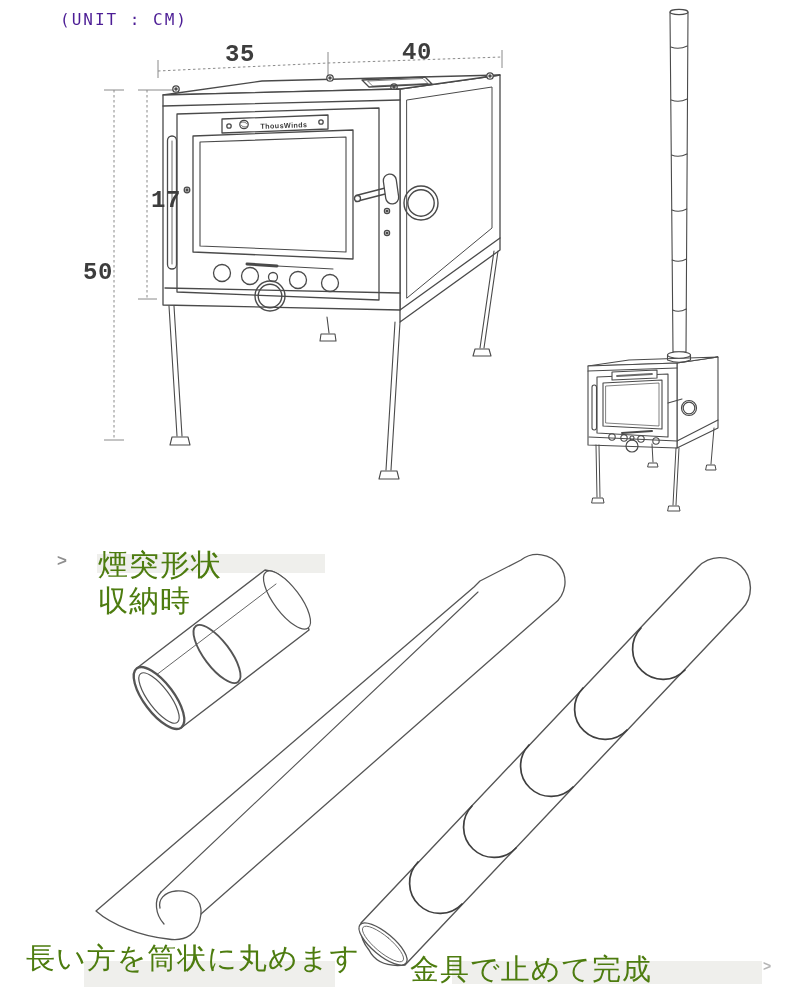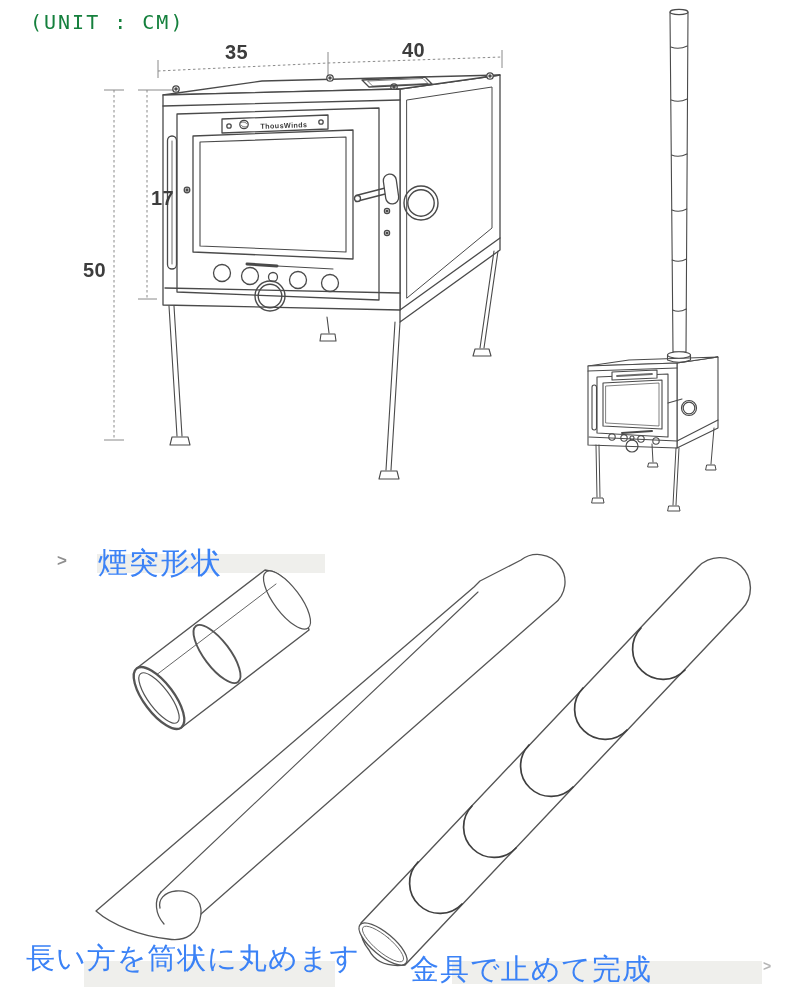--- a/index.html
+++ b/index.html
@@ -1,31 +1,31 @@
 <!DOCTYPE html>
 <html><head>
 <meta charset="utf-8">
 <style>
   html,body{margin:0;padding:0;background:#fff;}
   .canvas{position:relative;width:792px;height:1000px;background:#ffffff;overflow:hidden;
           font-family:"Liberation Sans",sans-serif;}
   .art{position:absolute;left:0;top:0;}
   .txt{position:absolute;white-space:nowrap;}
-  .unit-label{left:30px;top:10px;font-family:"DejaVu Sans Mono",monospace;
-              font-size:20px;letter-spacing:2px;color:#15803d;}
-  .dim{font-size:20px;font-weight:600;color:#3d3d3d;letter-spacing:.5px;}
+  .unit-label{left:60px;top:10px;font-family:"DejaVu Sans Mono",monospace;
+              font-size:16px;letter-spacing:2px;color:#4c1d95;}
+  .dim{font-size:24px;font-weight:600;color:#3d3d3d;letter-spacing:.5px;font-family:Liberation Mono, monospace;}
   .dim-35{left:225px;top:41px;}
   .dim-20{left:402px;top:39px;}
   .dim-17{left:115px;top:187px;margin-left:36px;}
   .dim-30{left:83px;top:259px;}
   .band{position:absolute;background:#efefec;}
   .band-title{left:97px;top:554px;width:228px;height:19px;}
   .band-roll{left:84px;top:961px;width:251px;height:26px;}
   .band-finish{left:452px;top:961px;width:310px;height:23px;}
-  .jp{color:#3b82f6;font-weight:500;letter-spacing:1px;font-family:Liberation Mono, monospace;}
+  .jp{color:#4d7c0f;font-weight:500;letter-spacing:1px;}
   .jp-title{left:98px;top:547px;font-size:30px;line-height:36px;}
   .jp-roll{left:26px;top:939px;font-size:29px;}
   .jp-finish{left:410px;top:950px;font-size:29px;}
   .chev-left{left:57px;top:551px;font-size:17px;color:#8f8f8f;font-weight:700;}
   .chev-right{left:763px;top:958px;font-size:14px;color:#b5b5b5;font-weight:700;}
 </style>
 </head>
 <body>
 
 <div class="canvas">
@@ -220,17 +220,18 @@
 
   <div class="txt unit-label">(UNIT : CM)</div>
   <div class="txt dim dim-35">35</div>
   <div class="txt dim dim-20">40</div>
   <div class="txt dim dim-17">17</div>
   <div class="txt dim dim-30">50</div>
 
   <div class="txt chev-left">&gt;</div>
   <div class="txt jp jp-title">
     <div>煙突形状</div>
+    <div>収納時</div>
   </div>
   <div class="txt jp jp-finish">金具で止めて完成</div>
   <div class="txt jp jp-roll">長い方を筒状に丸めます</div>
   <div class="txt chev-right">&gt;</div>
 </div>
 
 </body></html>

